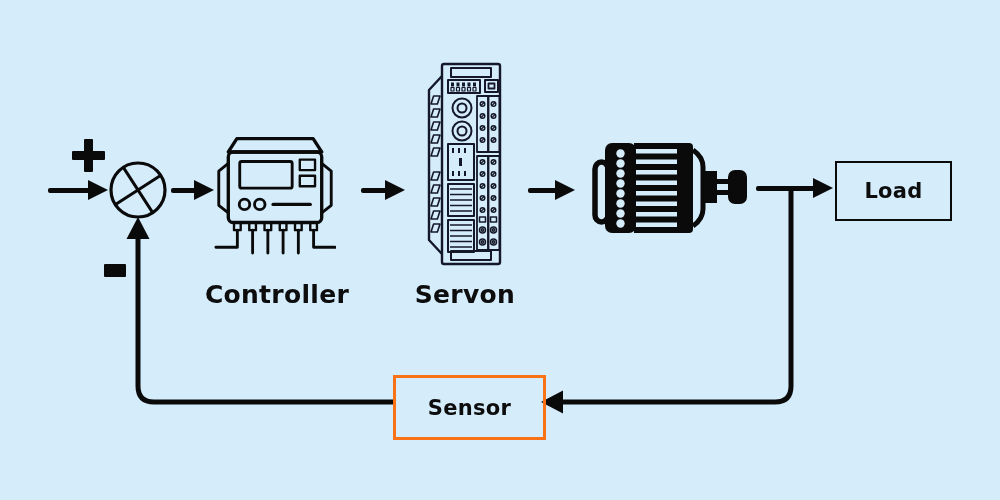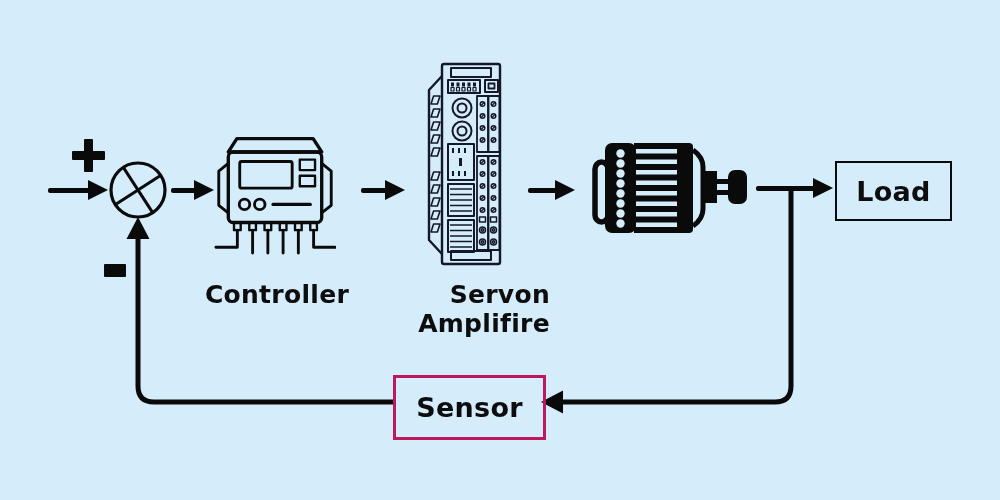--- a/index.html
+++ b/index.html
@@ -33,28 +33,28 @@
   .a-input{left:48px;  top:179.5px; width:60px;}
   .a-sum-ctl{left:171px; top:179.5px; width:43px;}
   .a-ctl-servo{left:361px; top:179.5px; width:44px;}
   .a-servo-motor{left:528px; top:179.5px; width:47px;}
   .a-motor-load{left:756px; top:177.5px; width:77px;}
   .a-input .shaft{width:42px;} .a-sum-ctl .shaft{width:25px;}
   .a-ctl-servo .shaft{width:26px;} .a-servo-motor .shaft{width:29px;}
   .a-motor-load .shaft{width:59px;}
   
   .box{position:absolute; display:flex; align-items:center; justify-content:center;
-       font-weight:700; font-size:27px; letter-spacing:.3px;}
+       font-weight:700; font-size:21px; letter-spacing:.3px;}
   .load-box{left:835px; top:161px; width:113px; height:56px; border:2.5px solid #0a0a0a;}
-  .sensor-box{left:393px; top:375px; width:147px; height:59px; border:3px solid #be185d;}
+  .sensor-box{left:393px; top:375px; width:147px; height:59px; border:3px solid #f97316;}
   
   .blabel{position:absolute; width:170px; text-align:center;
           font-weight:700; font-size:25px; line-height:28.5px; letter-spacing:.3px;}
   .l-controller{left:192px; top:281px;}
-  .l-servo{left:380px; top:281px;text-align:right;}
+  .l-servo{left:380px; top:281px;}
   .l-motor{left:580px; top:281px;}
 </style>
 </head>
 <body>
 
 <div class="canvas">
 
   <div class="plus" role="img" aria-label="+">
     <span class="bar h"></span>
     <span class="bar v"></span>
@@ -274,16 +274,15 @@
   <div class="box load-box">
     <span>Load</span>
   </div>
   <div class="box sensor-box">
     <span>Sensor</span>
   </div>
 
   <div class="blabel l-controller">Controller</div>
   <div class="blabel l-servo">
     <div>Servon</div>
-    <div>Amplifire</div>
   </div>
 
 </div>
 
 </body></html>

